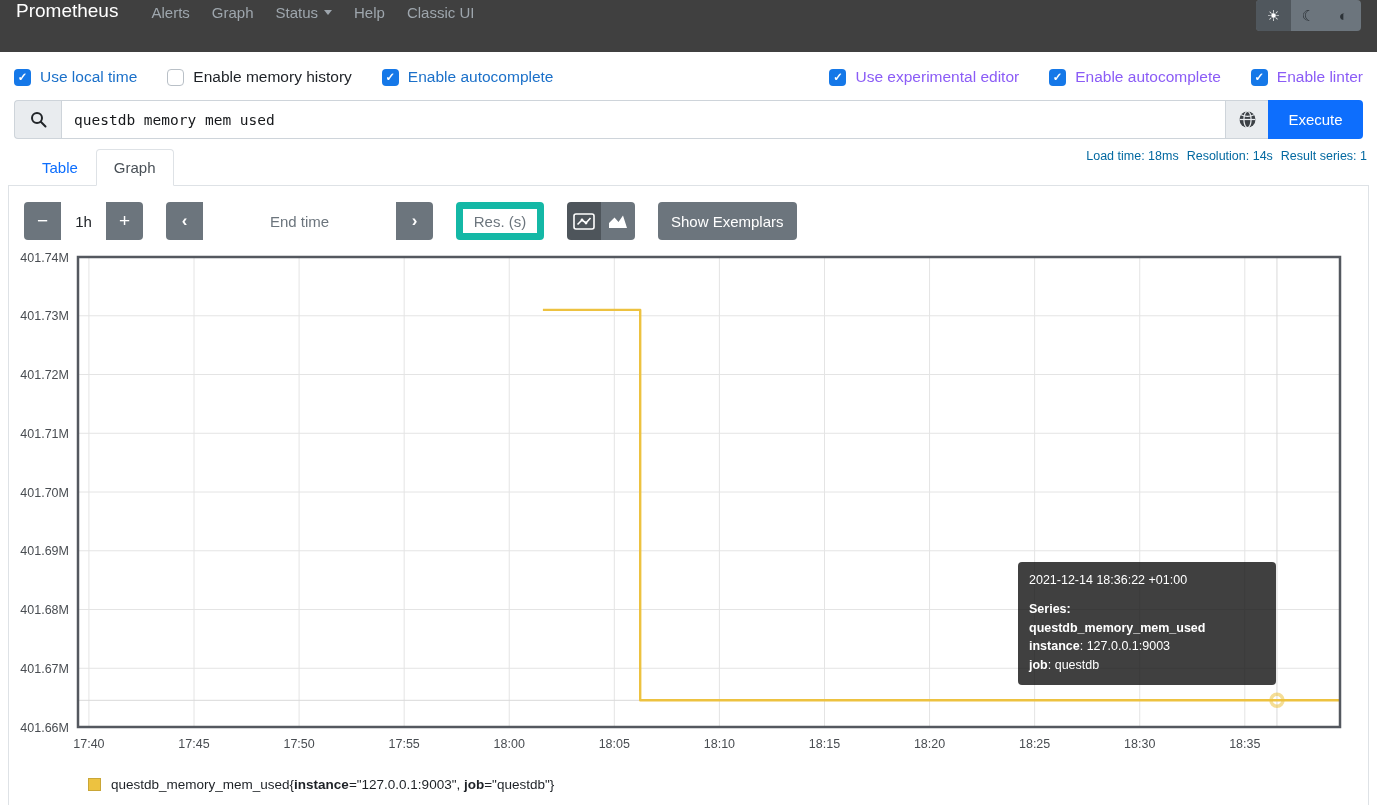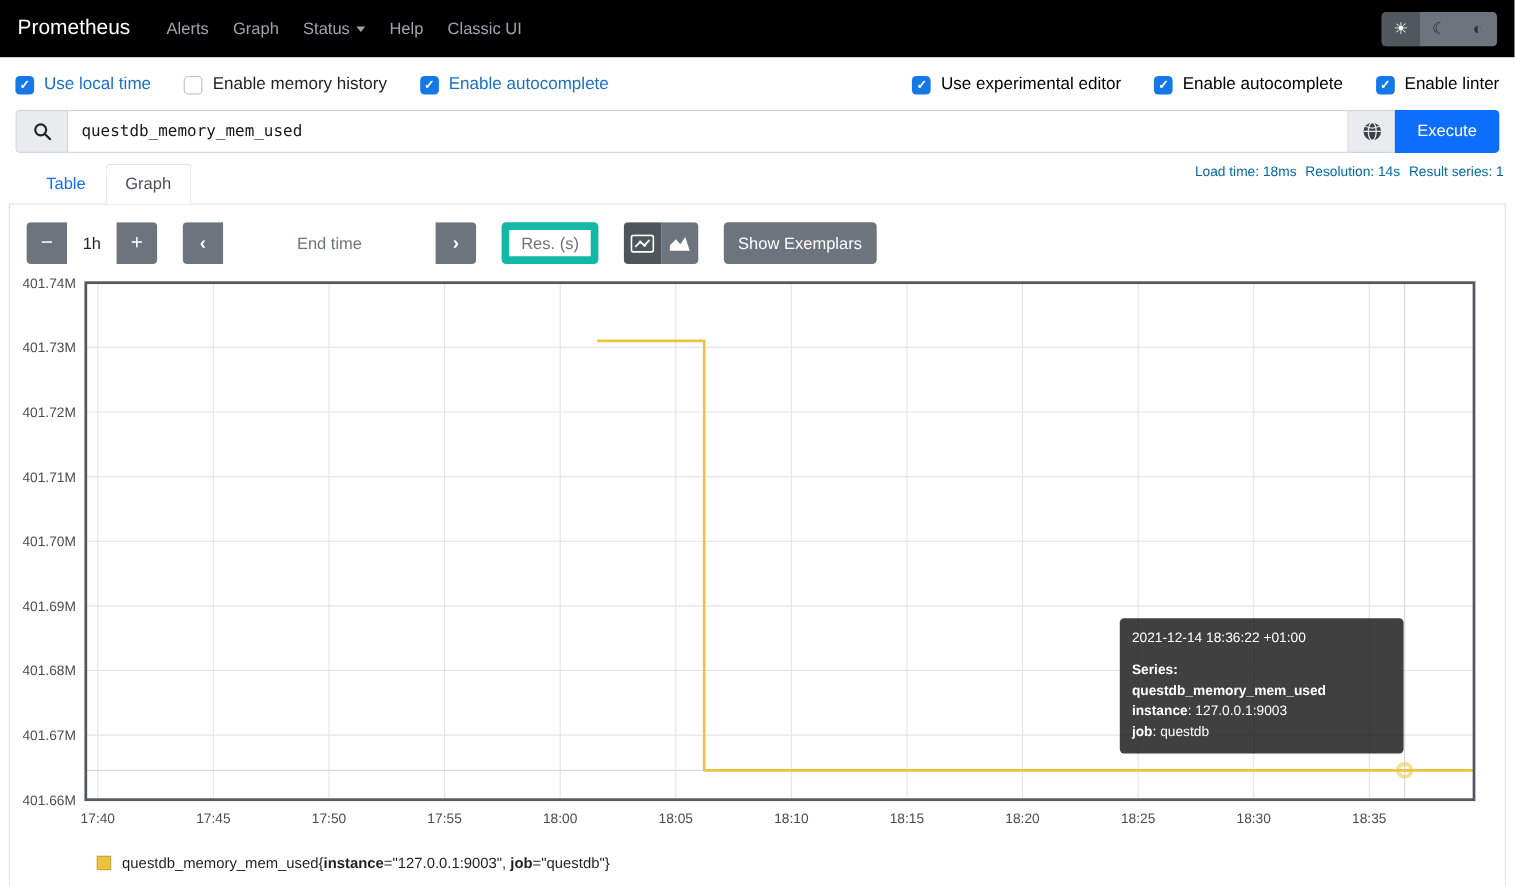--- a/index.html
+++ b/index.html
@@ -1,41 +1,41 @@
 <!DOCTYPE html>
 <html><head>
 <meta charset="utf-8">
 <style>
   * { box-sizing: border-box; margin: 0; padding: 0; }
   html,body { width:1377px; height:805px; overflow:hidden; background:#fff;
     font-family:"Liberation Sans", sans-serif; color:#212529; }
 
   
-  .navbar { height:52px; background:#000000; display:flex; align-items:center; padding:0 16px; }
+  .navbar { height:52px; background:#404040; display:flex; align-items:flex-start; padding:0 16px; }
   .brand { color:#fff; font-size:19px; font-weight:400; margin-right:22px; cursor:pointer; }
   .nav-link { color:#9ea6ad; font-size:15px; margin:4px 11px; cursor:pointer; display:inline-flex; align-items:center; }
   .caret { display:inline-block; margin-left:6px; width:0; height:0;
     border-left:4.5px solid transparent; border-right:4.5px solid transparent; border-top:5px solid #9ea6ad; }
   .nav-spacer { flex:1; }
   .theme-group { display:inline-flex; background:#6c757d; border-radius:4px; overflow:hidden; }
   .theme-btn { width:35px; height:31px; display:flex; align-items:center; justify-content:center;
     font-size:15px; color:#2c3237; cursor:pointer; }
   .theme-btn.active { background:#50575d; color:#fff; }
 
   
   .settings-row { display:flex; justify-content:space-between; align-items:center; padding:16px 14px 12px 14px; }
   .settings-group { display:flex; align-items:center; gap:30px; }
   .cb-item { display:flex; align-items:center; gap:9px; font-size:15.5px; cursor:pointer; }
   .cb { width:17px; height:17px; border-radius:4px; display:inline-flex; align-items:center; justify-content:center; flex:none; }
   .cb.on { background:#2684ff; background:#1578e8; }
   .cb.on::after { content:"✓"; color:#fff; font-size:11.5px; font-weight:bold; }
   .cb.off { background:#fff; border:1.5px solid #b9c0c7; }
   .lbl-blue { color:#1b70c9; }
   .lbl-dark { color:#1d2126; }
-  .lbl-steel { color:#000000; }
+  .lbl-steel { color:#8b5cf6; }
 
   
   .query-row { display:flex; margin:2px 14px 0 14px; height:39px; }
   .addon { background:#e9ecef; border:1px solid #ced4da; display:flex; align-items:center; justify-content:center; }
   .addon.search { width:47px; border-right:none; border-radius:4px 0 0 4px; }
   .addon.globe { width:42px; border-left:none; border-right:none; cursor:pointer; }
   .query-input { flex:1; border:1px solid #ced4da; padding:0 12px;
     font-family:"DejaVu Sans Mono","Liberation Mono",monospace; font-size:14.5px; color:#16181b; outline:none; }
   .execute-btn { width:95px; background:#0d6efd; color:#fff; border:none; font-size:15px;
     border-radius:0 4px 4px 0; cursor:pointer; font-family:"Liberation Sans",sans-serif; }

